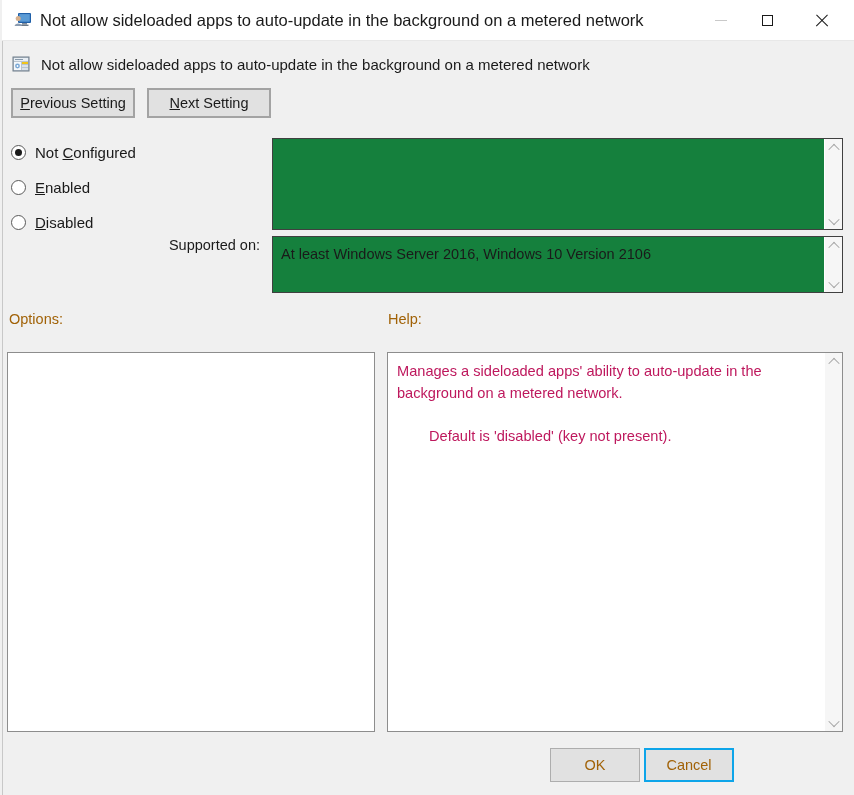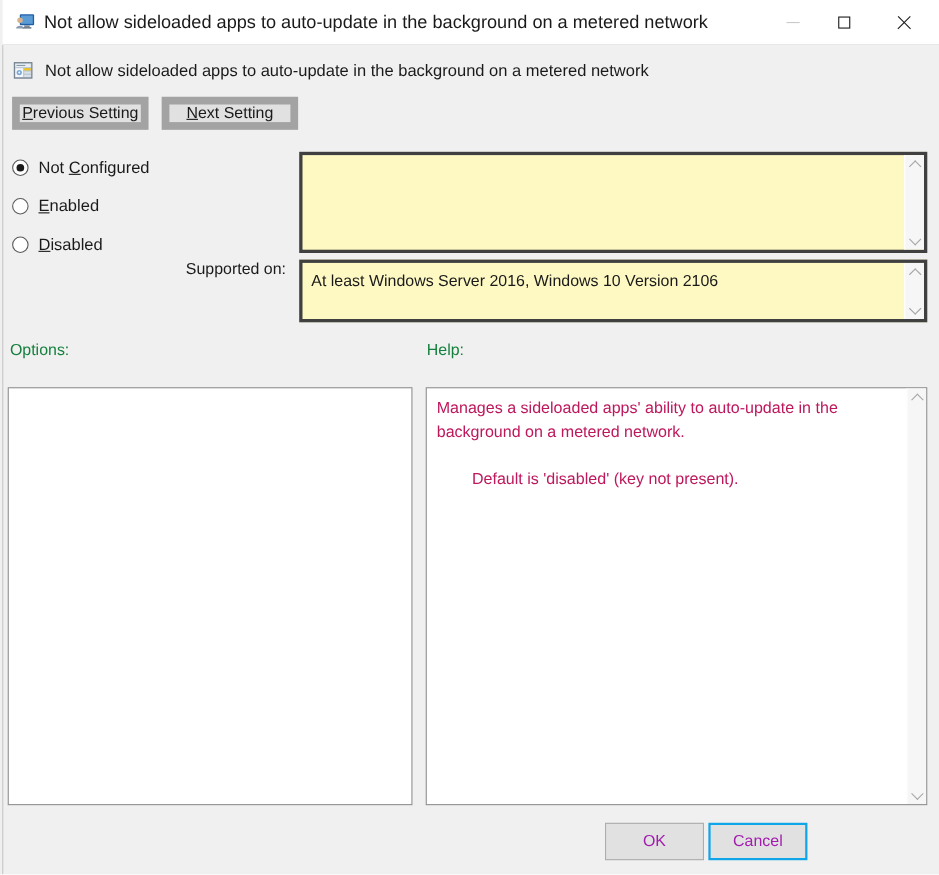--- a/index.html
+++ b/index.html
@@ -99,21 +99,21 @@
     margin-left: 11px;
     font-size: 15px;
     color: #1a1a1a;
     white-space: nowrap;
   }
 
   
   .btn {
     box-sizing: border-box;
     background: #e1e1e1;
-    border: 7px solid #a3a3a3;
+    border: 2px solid #a3a3a3;
     font-family: "Liberation Sans", sans-serif;
     font-size: 14.5px;
     color: #1a1a1a;
     text-align: center;
     cursor: default;
     padding: 0;
   }
   .btn u { text-decoration: underline; }
   .nav-prev {
     position: absolute;
@@ -171,22 +171,22 @@
     white-space: nowrap;
     text-align: right;
   }
   .lbl-comment  { left: 84px; top: 139px; width: 176px; }
   .lbl-supported{ left: 84px; top: 237px; width: 176px; }
 
   
   .textbox {
     position: absolute;
     box-sizing: border-box;
-    background: #fef9c3;
-    border: 3px solid #404040;
+    background: #15803d;
+    border: 1px solid #404040;
     overflow: hidden;
   }
   .tb-comment   { left: 272px; top: 138px; width: 571px; height: 92px; }
   .tb-supported { left: 272px; top: 236px; width: 571px; height: 57px; }
   .tb-content {
     position: absolute;
     left: 0; top: 0; right: 17px; bottom: 0;
     padding: 7px 8px;
     font-size: 14.5px;
     color: #1a1a1a;
@@ -216,21 +216,21 @@
     border-left: 1.3px solid #a6a6a6;
     border-top: 1.3px solid #a6a6a6;
   }
   .chev.up   { transform: rotate(45deg)  translate(1px, 1px); }
   .chev.down { transform: rotate(-135deg) translate(1px, 1px); }
 
   
   .section-label {
     position: absolute;
     font-size: 14.5px;
-    color: #15803d;
+    color: #a16207;
     white-space: nowrap;
   }
   .lbl-options { left: 9px;  top: 311px; }
   .lbl-help    { left: 388px; top: 311px; }
 
   .panel {
     position: absolute;
     box-sizing: border-box;
     background: #ffffff;
     border: 1px solid #8d8d8d;
@@ -256,21 +256,21 @@
   .help-text p:last-child { margin-bottom: 0; }
 
   
   .footer-btn {
     position: absolute;
     box-sizing: border-box;
     height: 34px;
     font-size: 14.5px;
     background: #e1e1e1;
     border: 1px solid #adadad;
-    color: #a21caf;
+    color: #a16207;
     font-family: "Liberation Sans", sans-serif;
     cursor: default;
     padding: 0;
   }
   .btn-ok     { left: 550px; top: 748px; width: 90px; }
   .btn-cancel {
     left: 644px; top: 748px; width: 90px;
     border: 2px solid #0ea5e9;
     background: #e1e1e1;
   }

